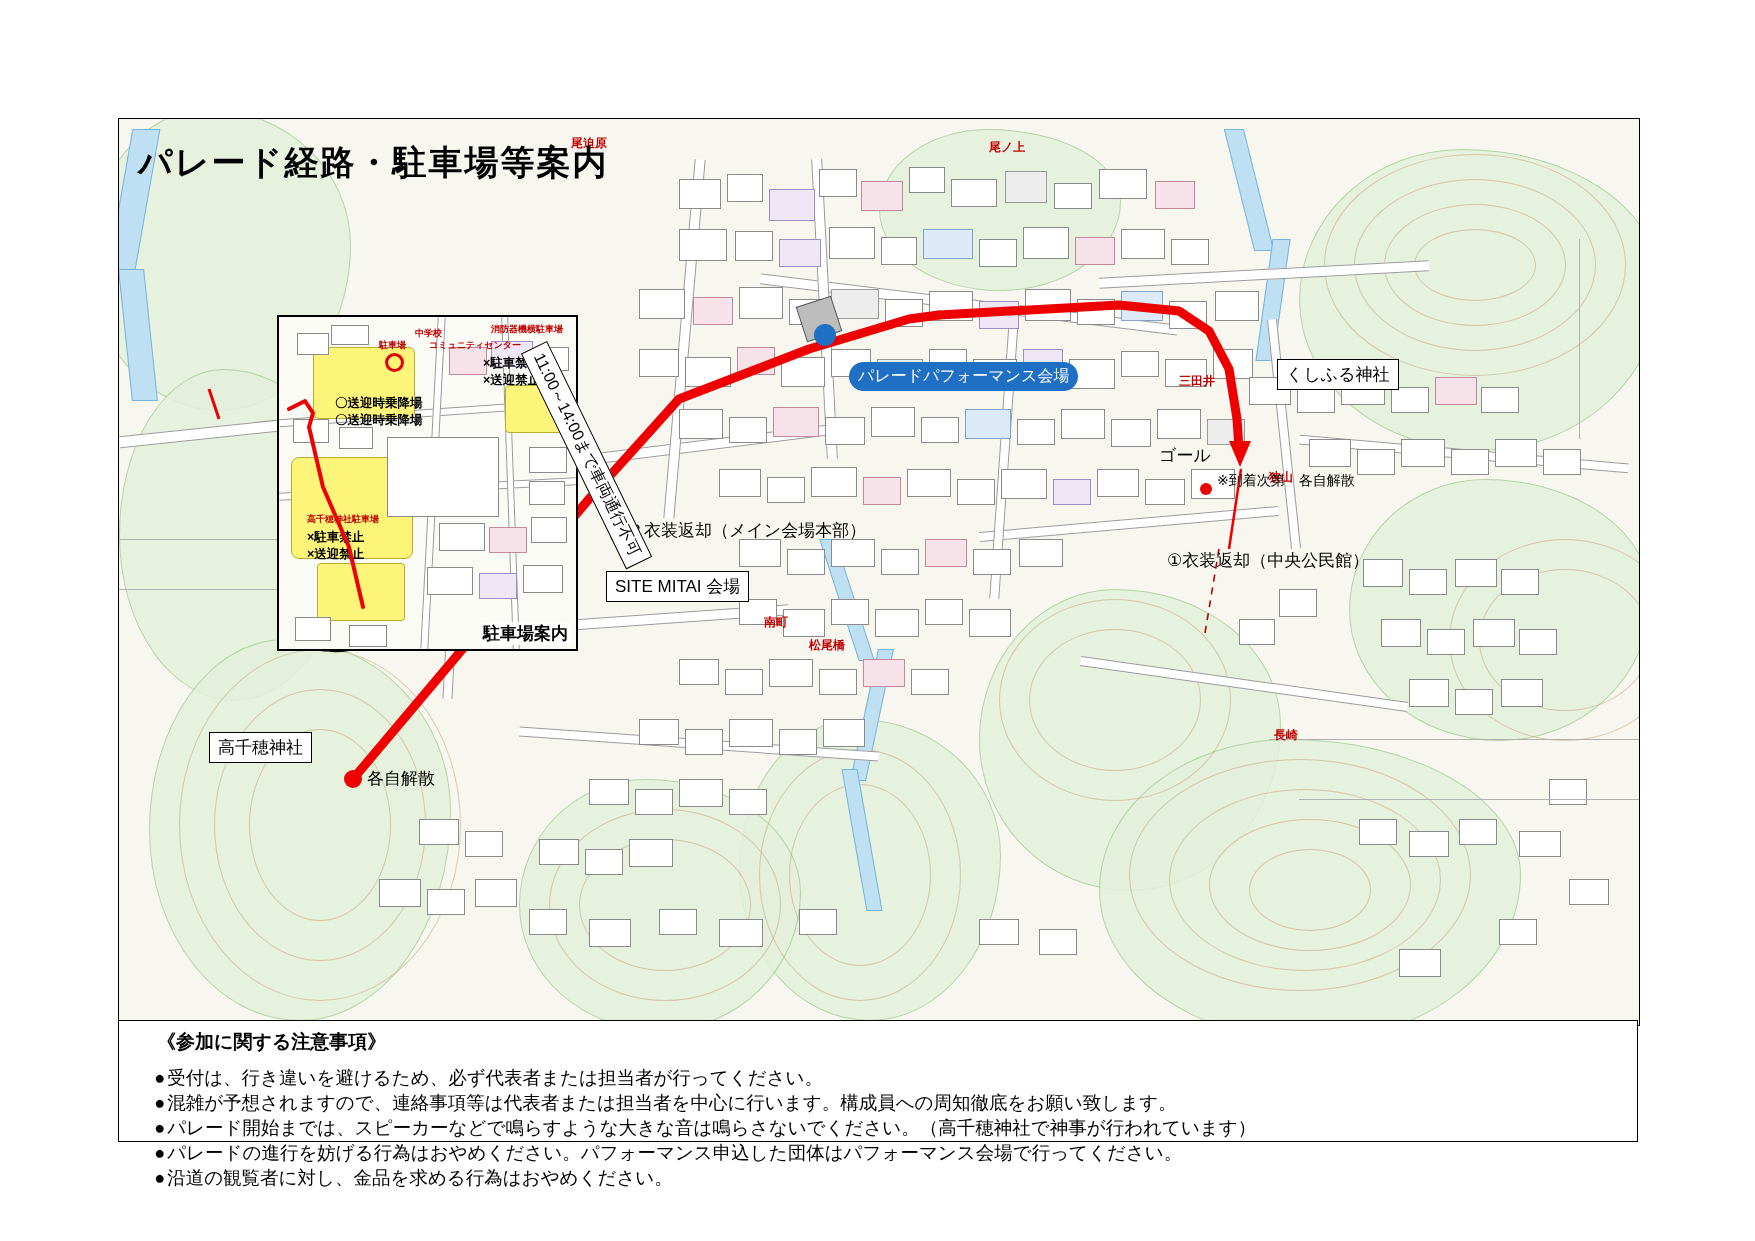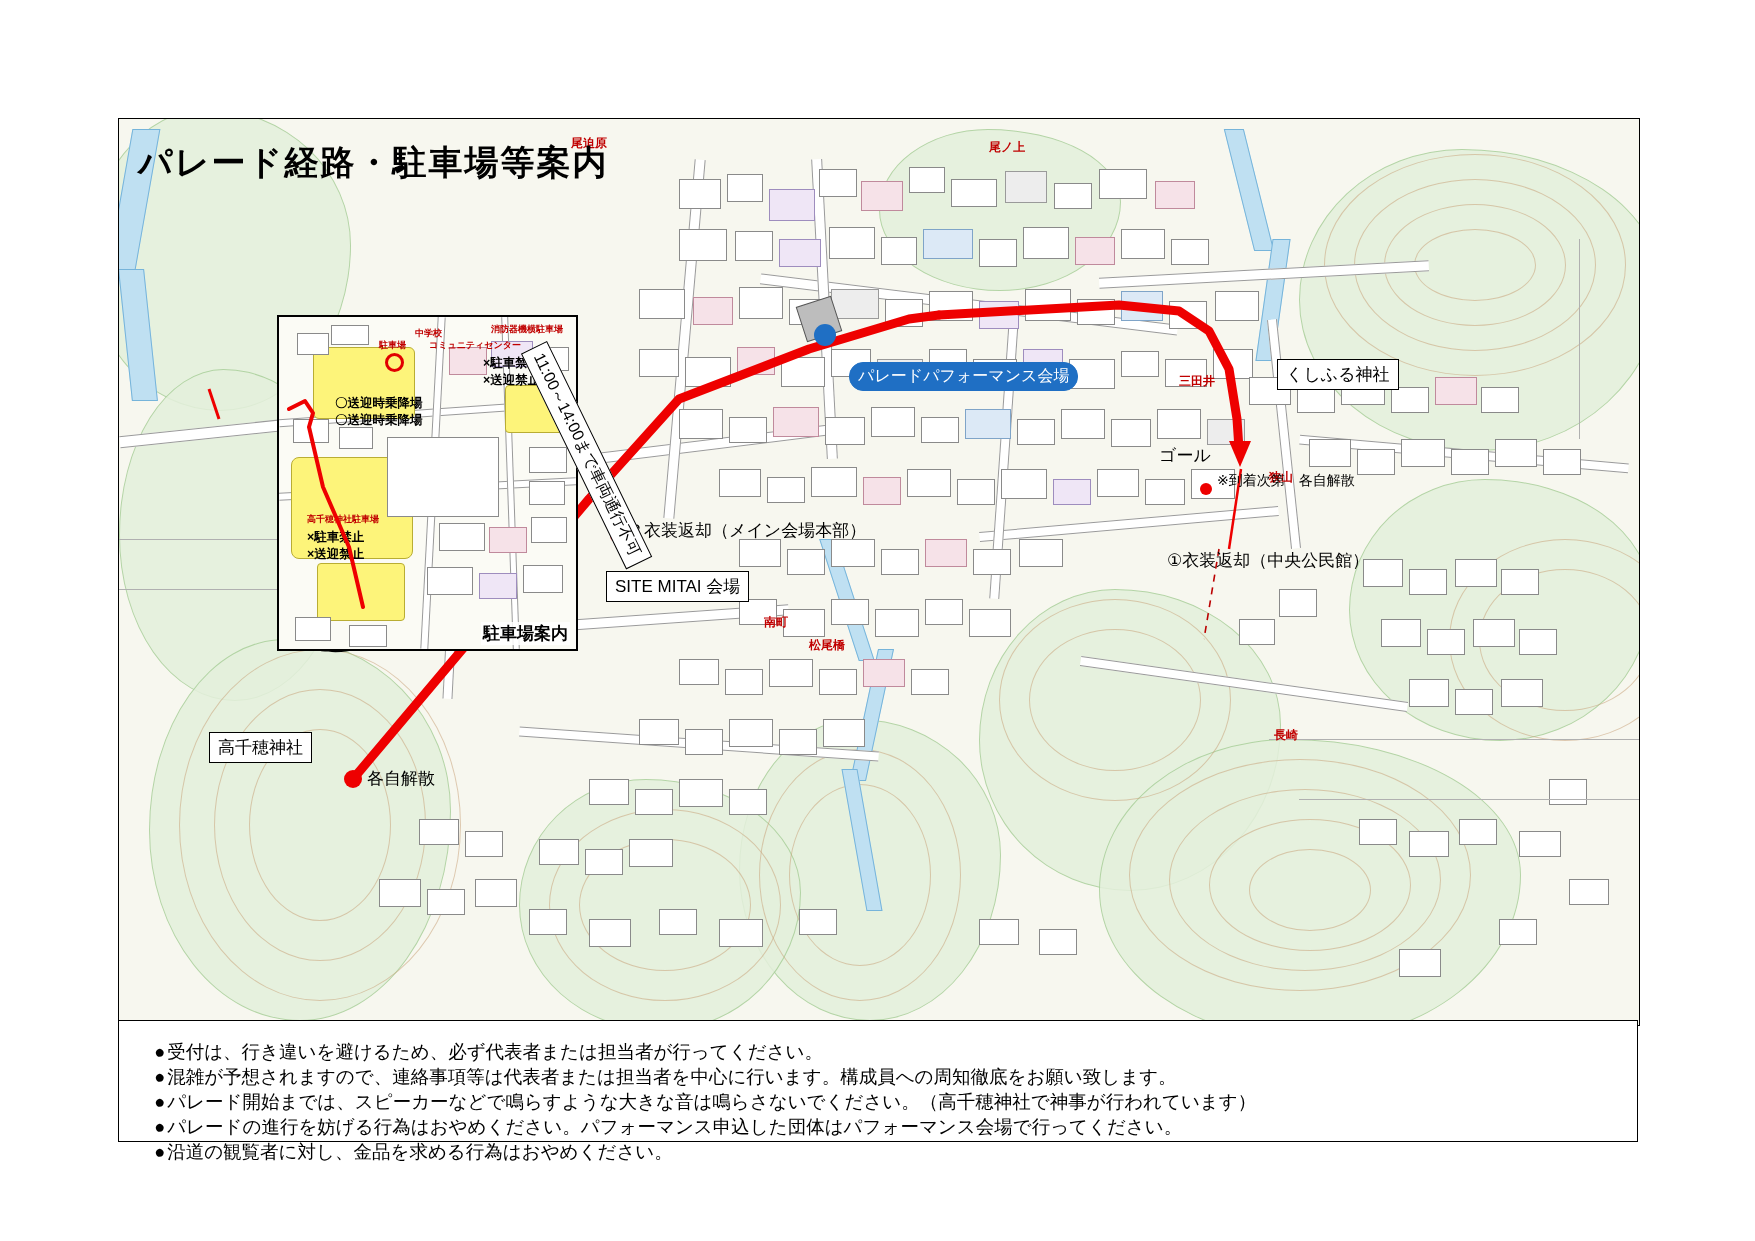--- a/index.html
+++ b/index.html
@@ -412,20 +412,21 @@
       </div>
 
       <div class="inset-caption">駐車場案内</div>
     </div>
 
   </div>
 
   <div id="map-title">パレード経路・駐車場等案内</div>
 
   <div id="notes">
+    <div class="notes-title">《参加に関する注意事項》</div>
     <ul>
       <li>受付は、行き違いを避けるため、必ず代表者または担当者が行ってください。</li>
       <li>混雑が予想されますので、連絡事項等は代表者または担当者を中心に行います。構成員への周知徹底をお願い致します。</li>
       <li>パレード開始までは、スピーカーなどで鳴らすような大きな音は鳴らさないでください。（高千穂神社で神事が行われています）</li>
       <li>パレードの進行を妨げる行為はおやめください。パフォーマンス申込した団体はパフォーマンス会場で行ってください。</li>
       <li>沿道の観覧者に対し、金品を求める行為はおやめください。</li>
     </ul>
   </div>
 
 </div>

